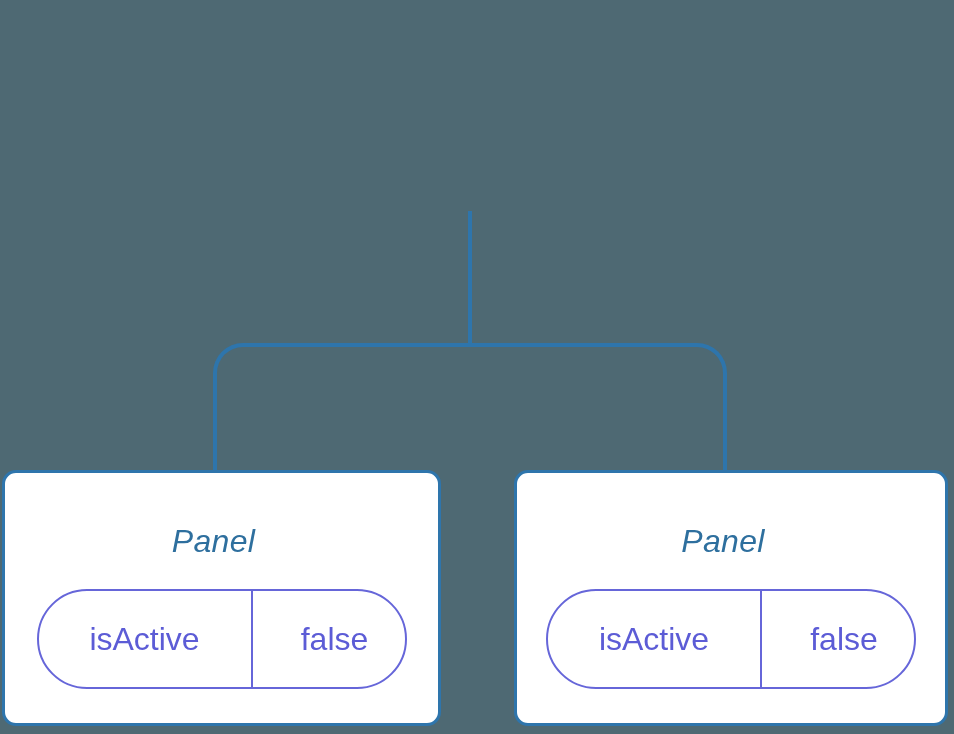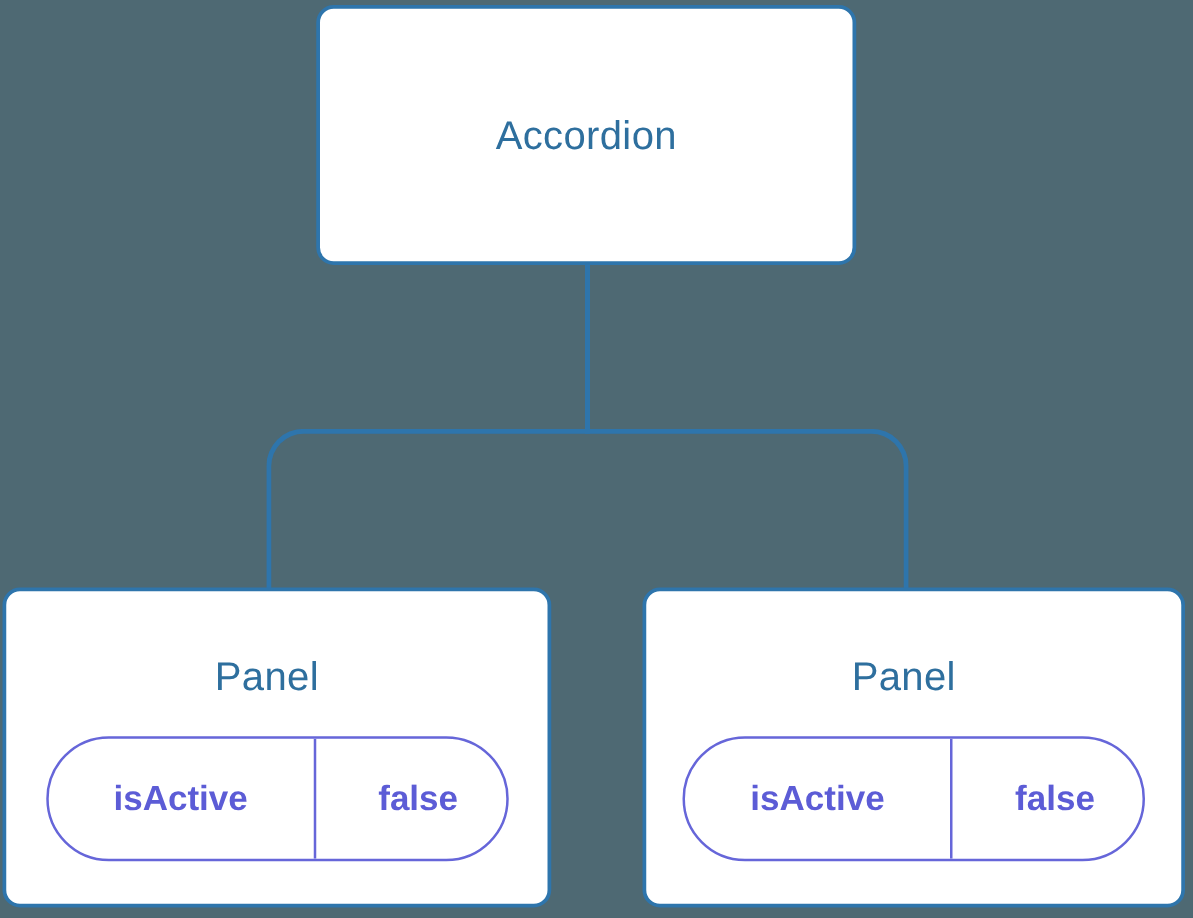--- a/index.html
+++ b/index.html
@@ -62,59 +62,57 @@
     height: 256px;
   }
   .node.panel.left  { left: 2px;   width: 439px; }
   .node.panel.right { left: 514px; width: 434px; }
   .panel .node-label {
     position: absolute;
     left: 0; right: 16px;
     top: 48px;
     height: 40px;
     line-height: 40px;
+    font-style: italic;
   }
   .state-pill {
     position: absolute;
     left: 50%;
     top: 116px;
     transform: translateX(-50%);
     width: 370px;
     height: 100px;
     border: 2px solid var(--state-border);
     border-radius: 999px;
     display: flex;
     align-items: stretch;
     overflow: hidden;
     background: var(--node-fill);
   }
   .state-cell {
     display: flex;
     align-items: center;
     justify-content: center;
-    font-size: 28px;
-    font-weight: 700;
+    font-size: 32px;
+    font-weight: 400;
     color: var(--state-text);
     text-align: right;
   }
   .state-cell.name  { flex: 0 0 212px; }
   .state-cell.value { flex: 1 1 auto; margin-left: 12px; }
   .state-divider {
     flex: 0 0 2px;
     background: var(--state-border);
   }
 </style>
 </head>
 <body>
 
 <div class="stage">
 
-  <div class="node root">
-    <span class="node-label">Accordion</span>
-  </div>
 
   <div class="stem"></div>
   <div class="branch"></div>
 
   <div class="node panel left">
     <span class="node-label">Panel</span>
     <div class="state-pill">
       <span class="state-cell name">isActive</span>
       <span class="state-divider"></span>
       <span class="state-cell value">false</span>

